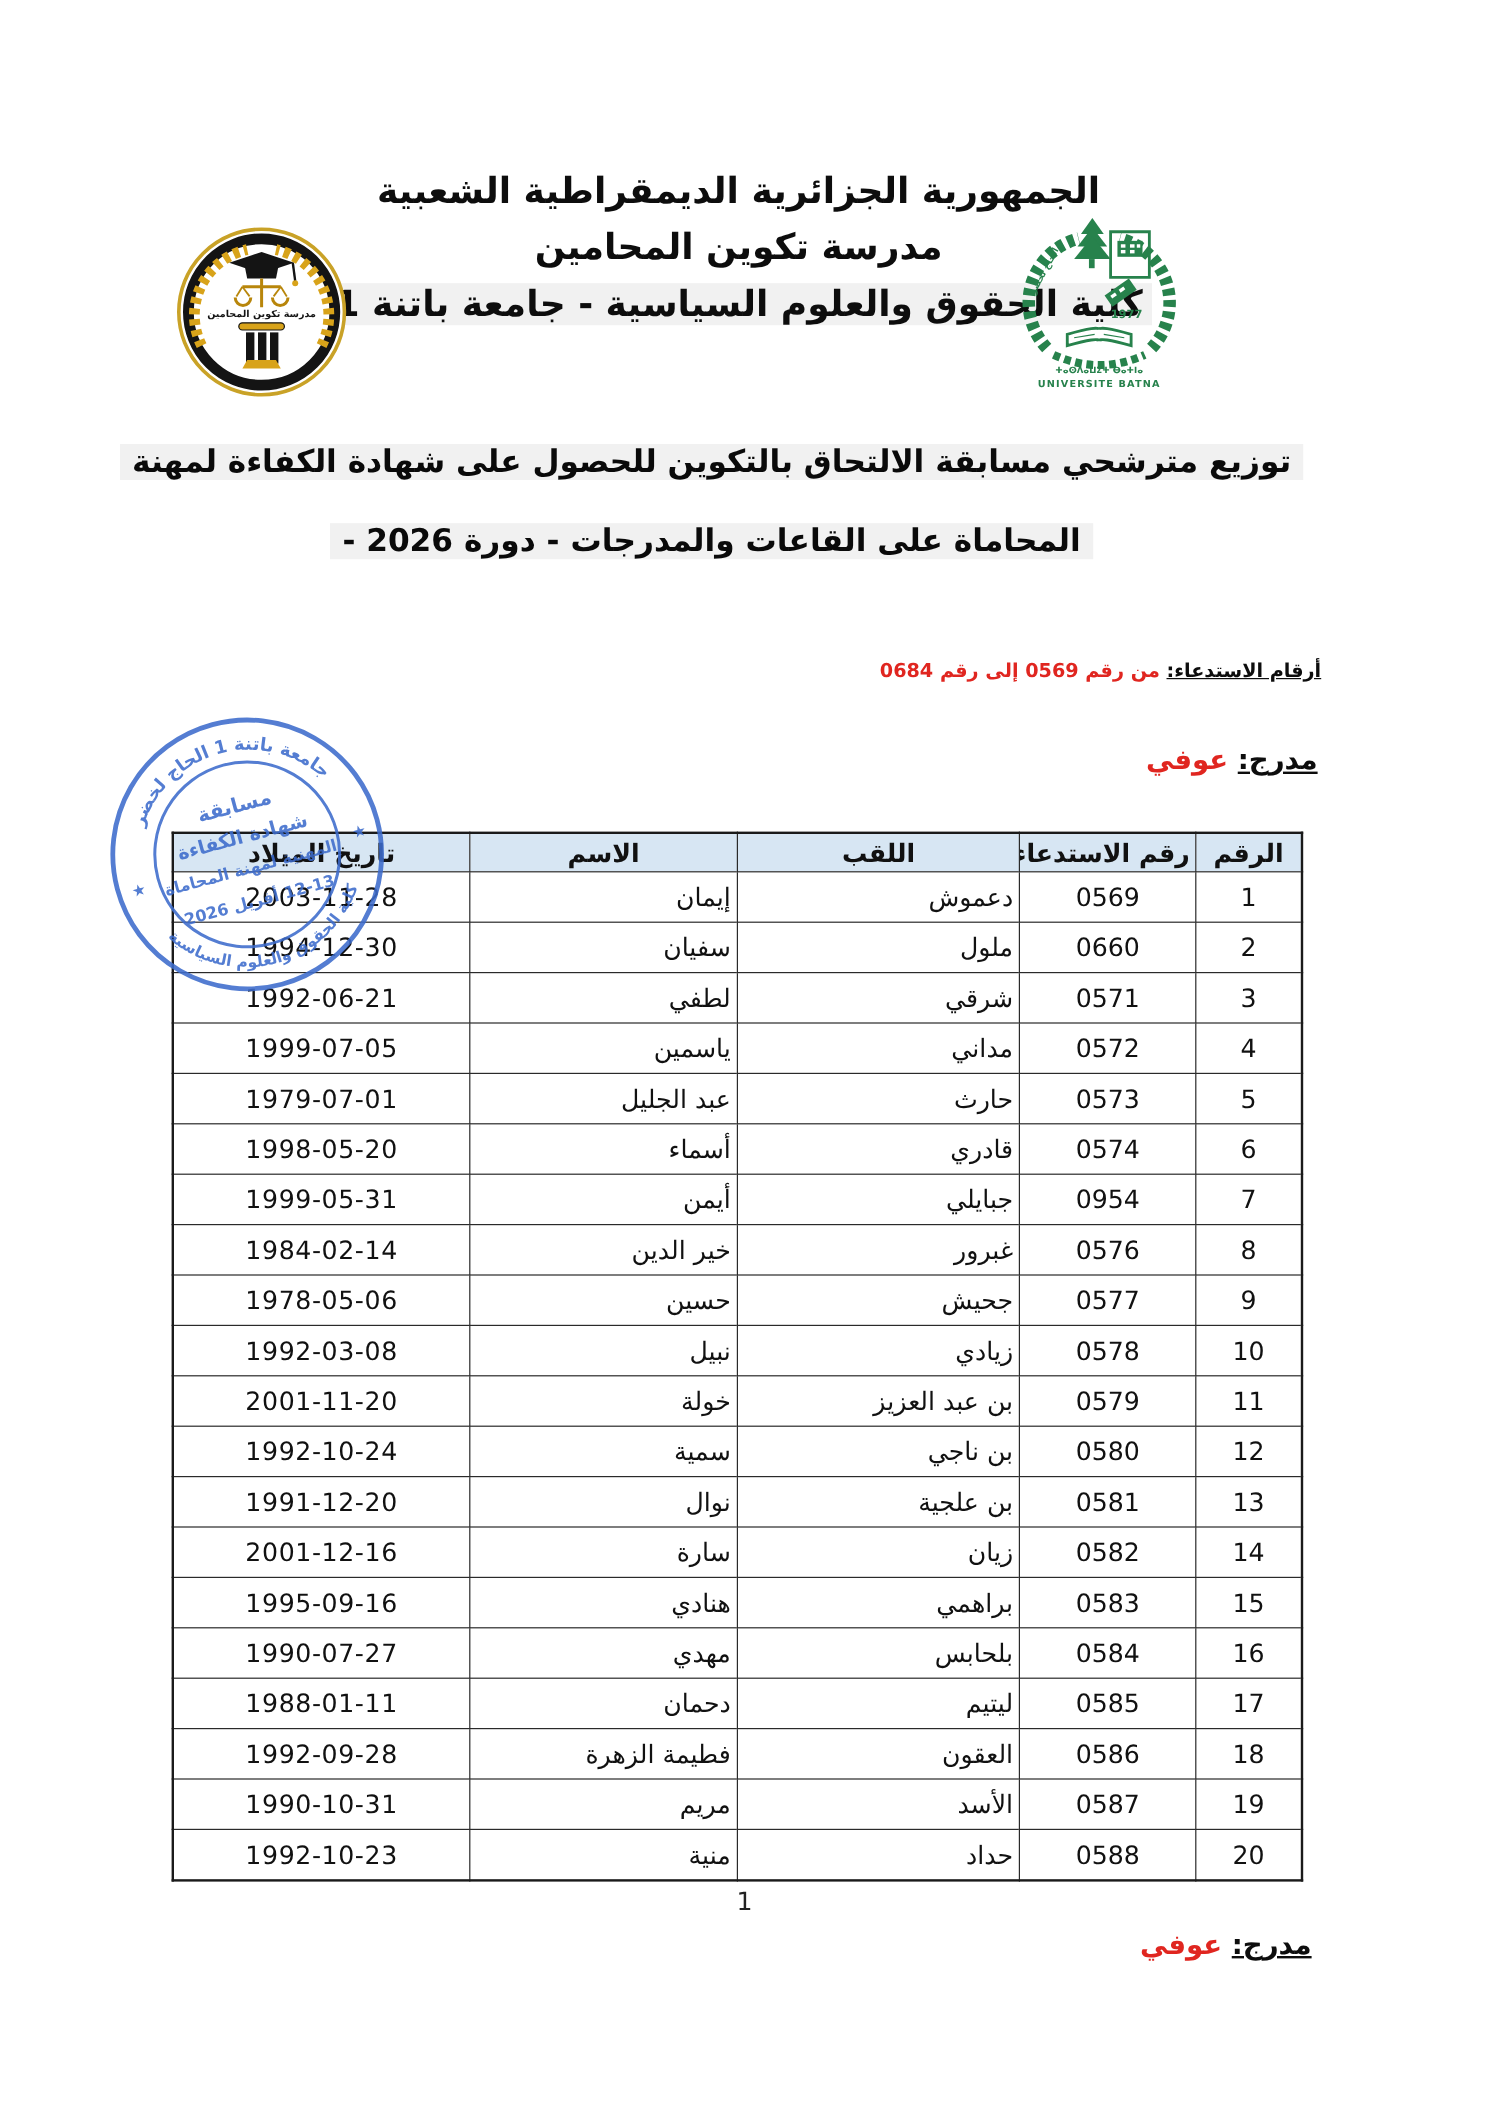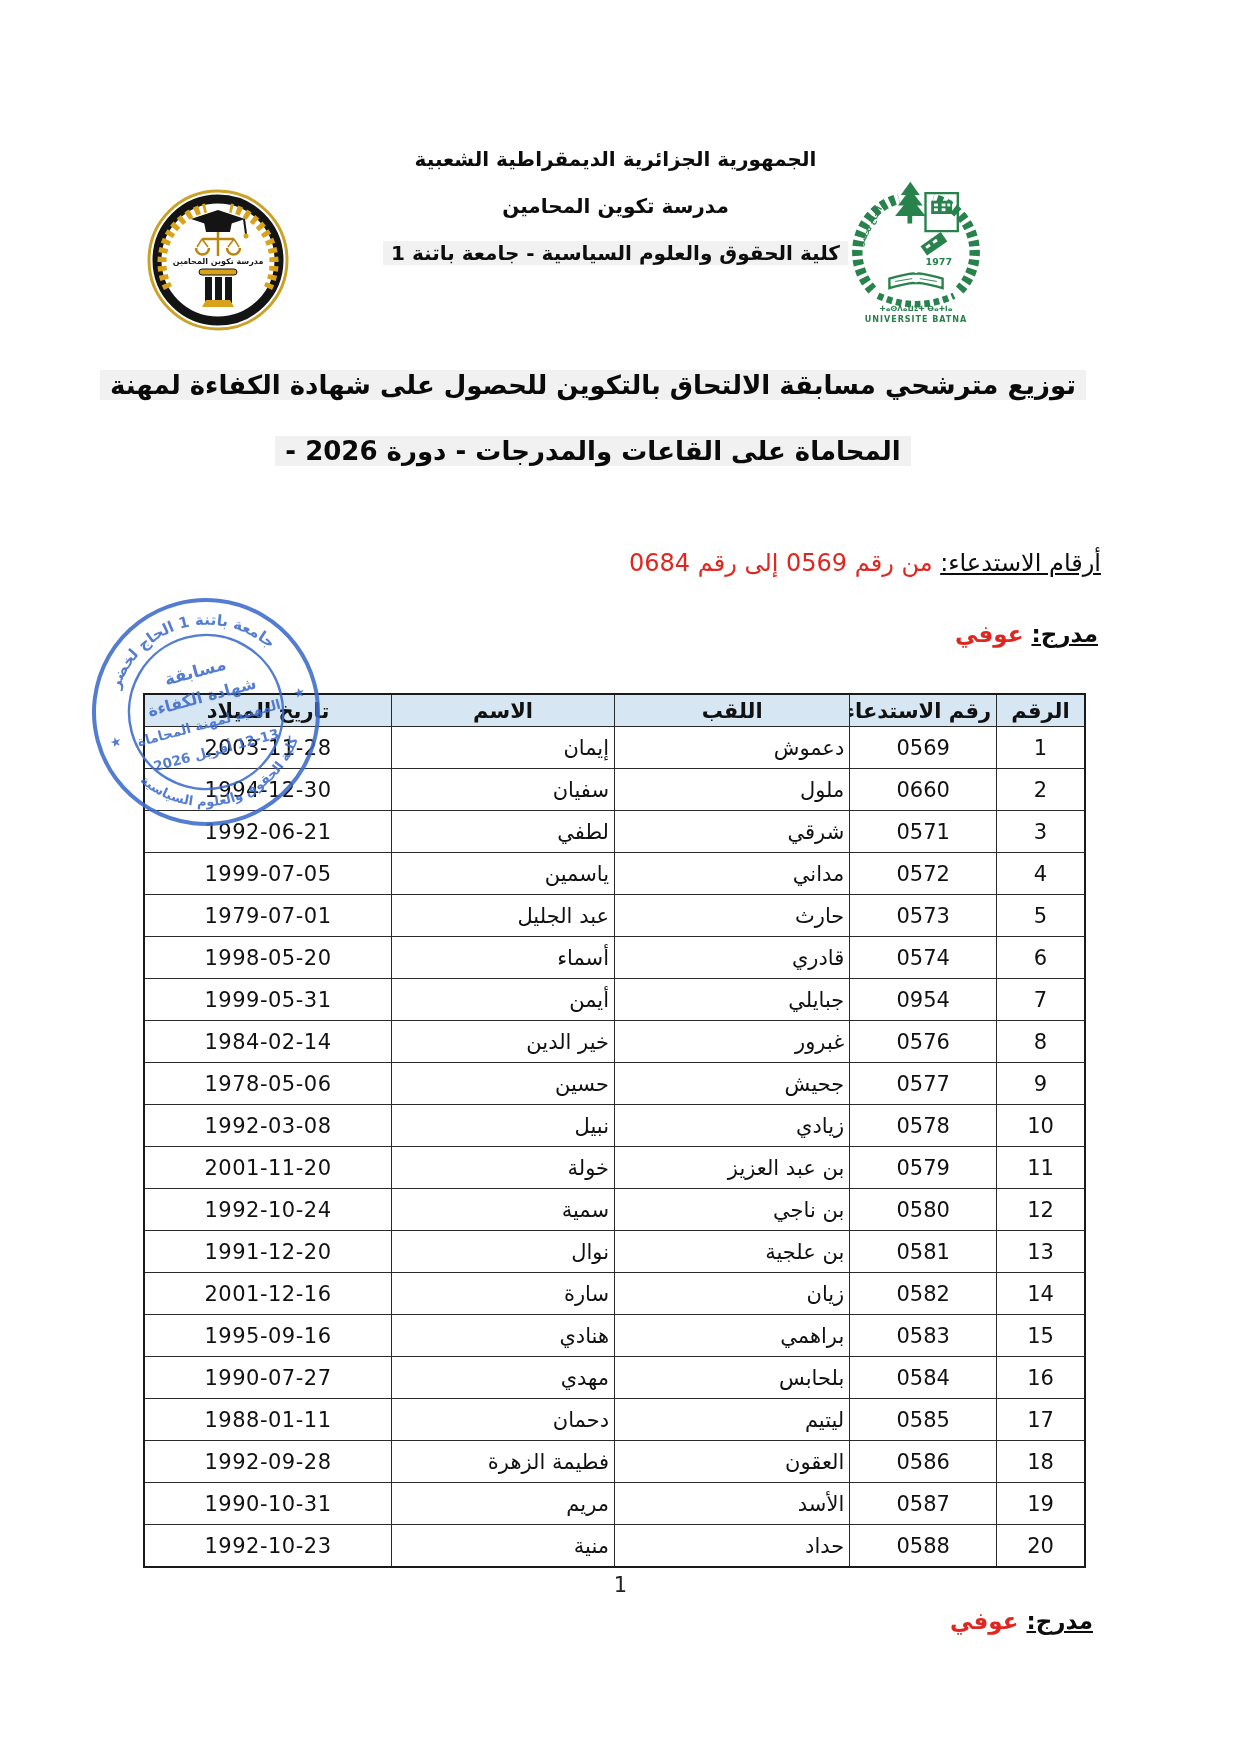--- a/index.html
+++ b/index.html
@@ -3,35 +3,35 @@
 <meta charset="utf-8">
 <style>
   html,body{margin:0;padding:0;background:#fff;}
   .page{
     position:relative;width:1241px;height:1755px;background:#fff;overflow:hidden;
     font-family:"DejaVu Sans","Liberation Sans",sans-serif;color:#111;
   }
   
   .gov-header{
     position:absolute;top:136px;left:0;right:10px;text-align:center;
-    direction:rtl;font-weight:bold;font-size:20px;color:#0d0d0d;
+    direction:rtl;font-weight:bold;font-size:30px;color:#0d0d0d;
   }
   .gov-header .line{line-height:47px;}
   .gov-header .hl span{background:#f1f1f1;padding:0 8px;}
   
   .logo-left{position:absolute;left:146px;top:186px;width:144px;height:148px;}
   .logo-right{position:absolute;left:840px;top:176px;width:152px;height:152px;}
   
   .doc-title{
     position:absolute;top:352px;left:0;right:55px;text-align:center;direction:rtl;
     font-weight:bold;font-size:26px;line-height:66px;color:#0a0a0a;
   }
   .doc-title span{background:#f1f1f1;padding:0 10px;}
   
-  .call-line{position:absolute;top:549px;right:140px;direction:rtl;font-size:24px;font-weight:normal;}
+  .call-line{position:absolute;top:549px;right:140px;direction:rtl;font-size:16px;font-weight:bold;}
   .amphi-top{position:absolute;top:621px;right:143px;direction:rtl;font-size:23px;font-weight:bold;}
   .amphi-bottom{position:absolute;top:1608px;right:148px;direction:rtl;font-size:23px;font-weight:bold;}
   .lbl-u{color:#0d0d0d;text-decoration:underline;}
   .red{color:#e02620;}
   
   table.roster{
     position:absolute;top:693px;left:143px;width:943px;border-collapse:collapse;
     direction:rtl;table-layout:fixed;border:2px solid #1a1a1a;
   }
   table.roster th,table.roster td{border:1px solid #2a2a2a;overflow:hidden;white-space:nowrap;}

